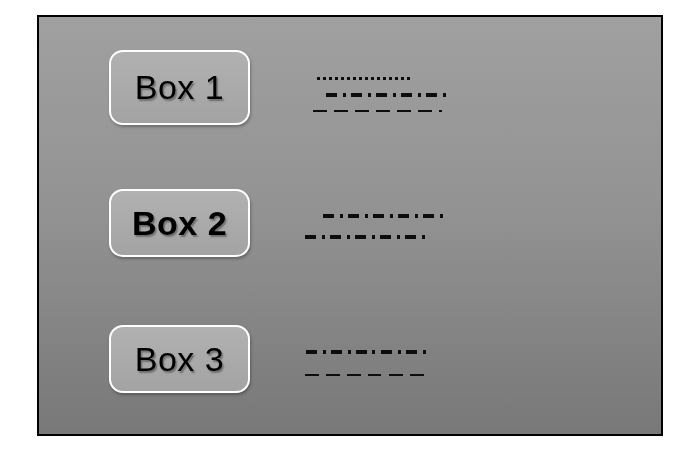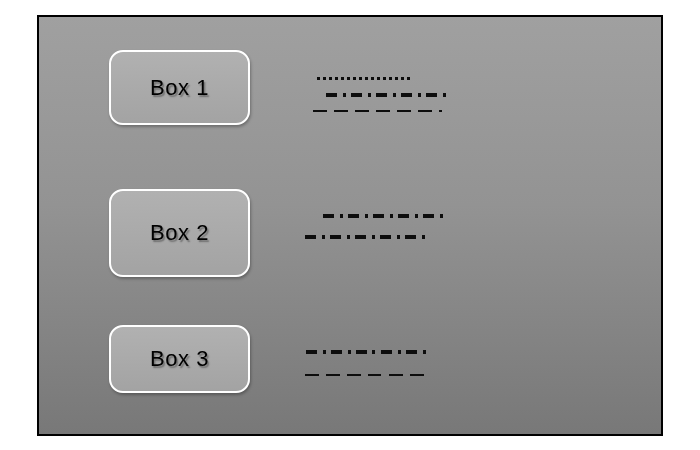--- a/index.html
+++ b/index.html
@@ -34,24 +34,24 @@
     box-sizing: border-box;
     border: 2.5px solid #ffffff;
     border-radius: 14px;
     background: linear-gradient(180deg, #b1b1b1 0%, #a3a3a3 100%);
     box-shadow: 1px 2px 3px rgba(0,0,0,0.28);
     display: flex;
     align-items: center;
     justify-content: center;
   }
   .box-1 { left: 70px; top: 33px; }
-  .box-2 { left: 70px; top: 172px; height: 88px; }
+  .box-2 { left: 70px; top: 172px; height: 68px; font-weight: bold; }
   .box-3 { left: 70px; top: 308px; height: 68px; }
   .box-label {
-    font-size: 22px;
+    font-size: 34px;
     color: #000000;
     text-shadow: 1.5px 1.5px 1.5px rgba(40,40,40,0.45);
     letter-spacing: 0.5px;
   }
   .ln {
     position: absolute;
     display: block;
     overflow: visible;
   }
   .ln line {

